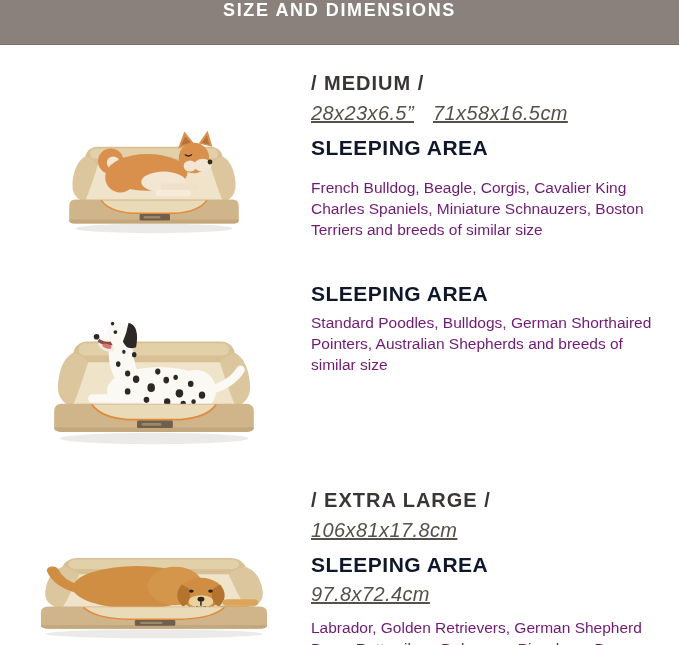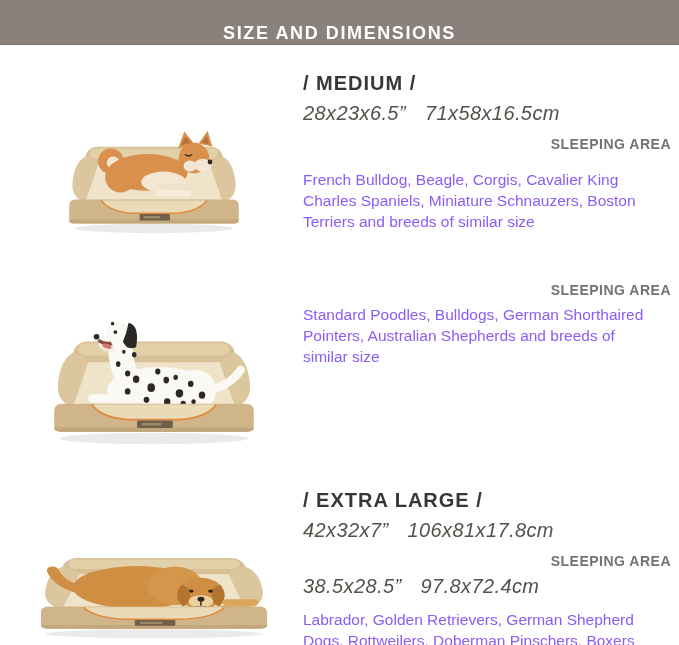--- a/index.html
+++ b/index.html
@@ -4,26 +4,26 @@
 <style>
   html,body{margin:0;padding:0;}
   body{
     width:679px;height:645px;background:#ffffff;
     font-family:"Liberation Sans",sans-serif;
     -webkit-font-smoothing:antialiased;
     overflow:hidden;
   }
   .banner{
     height:44px;background:#8a817d;border-bottom:1px solid #79716d;
-    display:flex;align-items:flex-end;justify-content:center;
+    display:flex;align-items:flex-start;justify-content:center;
   }
   .banner h1{
     margin:0;color:#ffffff;font-size:18px;font-weight:bold;letter-spacing:1.6px;
   }
-  .row{display:flex;}
+  .row{display:flex;gap:8px;}
   .row-1{height:208px;}
   .row-2{height:212px;}
   .row-3{height:180px;}
   .photo-col{
     width:300px;flex:0 0 300px;display:flex;justify-content:center;align-items:flex-end;
     padding-left:8px;box-sizing:border-box;
   }
   .row-1 .photo-col{padding-bottom:15px;}
   .row-2 .photo-col{padding-bottom:16px;}
   .row-3 .photo-col{padding-bottom:3px;}
@@ -31,27 +31,27 @@
     flex:1;box-sizing:border-box;padding-left:3px;padding-right:8px;
   }
   .row-1 .text-col{padding-top:27px;}
   .row-2 .text-col{padding-top:29px;}
   .row-3 .text-col{padding-top:24px;}
   .size-heading{
     margin:0 0 7px 0;font-size:20px;font-weight:bold;color:#3a3634;letter-spacing:1px;
   }
   .dims{
     margin:0 0 11px 0;font-size:20px;font-style:italic;color:#55504a;
-    letter-spacing:0.4px;display:flex;gap:19px;
+    letter-spacing:0.4px;display:flex;gap:19px;text-decoration:underline;
   }
   .sleep-heading{
-    margin:0 0 6px 0;font-size:14px;font-weight:bold;color:#737373;letter-spacing:0.5px;text-align:right;
+    margin:0 0 6px 0;font-size:21px;font-weight:bold;color:#0f172a;letter-spacing:0.5px;
   }
   .breeds{
-    margin:6px 0 0 0;font-size:15.5px;color:#8b5cf6;line-height:21px;max-width:348px;
+    margin:6px 0 0 0;font-size:15.5px;color:#701a75;line-height:21px;max-width:348px;
   }
   svg{display:block;}
 </style>
 </head>
 <body>
 
 <div class="banner">
   <h1>SIZE AND DIMENSIONS</h1>
 </div>
 
@@ -205,23 +205,21 @@
         <path d="M54,113 Q64,127 92,129 L148,129 Q176,127 186,113 Z" fill="#e9dab8"></path>
         <path d="M54,113 Q64,127 92,129 L148,129 Q176,127 186,113" fill="none" stroke="#e08a3c" stroke-width="2"></path>
         <rect x="102" y="130" width="38" height="8" rx="1.5" fill="#6f5f4b"></rect>
         <rect x="107" y="132.5" width="21" height="3" rx="1" fill="#9a8868"></rect>
       </g>
     </svg>
   </div>
   <div class="text-col">
     <h2 class="size-heading">/ EXTRA LARGE /</h2>
     <p class="dims">
-      <span>42x32x7”</span>
       <span>106x81x17.8cm</span>
     </p>
     <h3 class="sleep-heading">SLEEPING AREA</h3>
     <p class="dims">
-      <span>38.5x28.5”</span>
       <span>97.8x72.4cm</span>
     </p>
     <p class="breeds">Labrador, Golden Retrievers, German Shepherd Dogs, Rottweilers, Doberman Pinschers, Boxers and breeds of similar size</p>
   </div>
 </div>
 
 </body></html>

